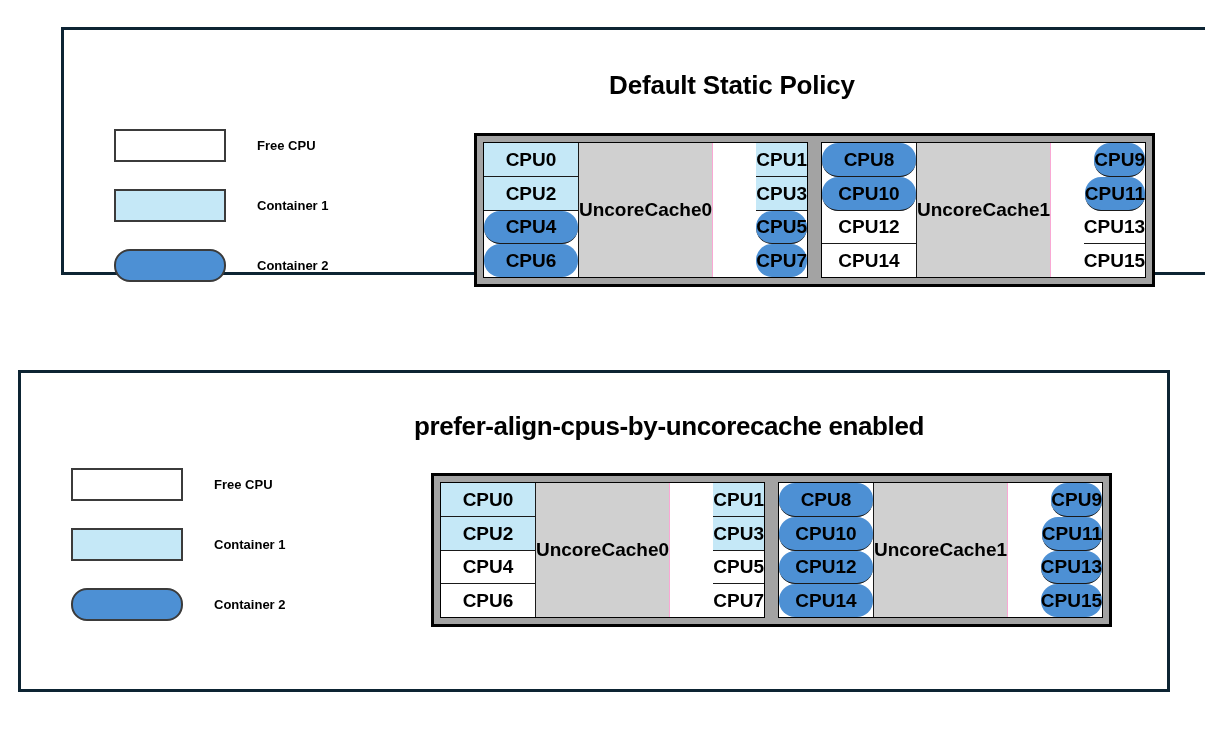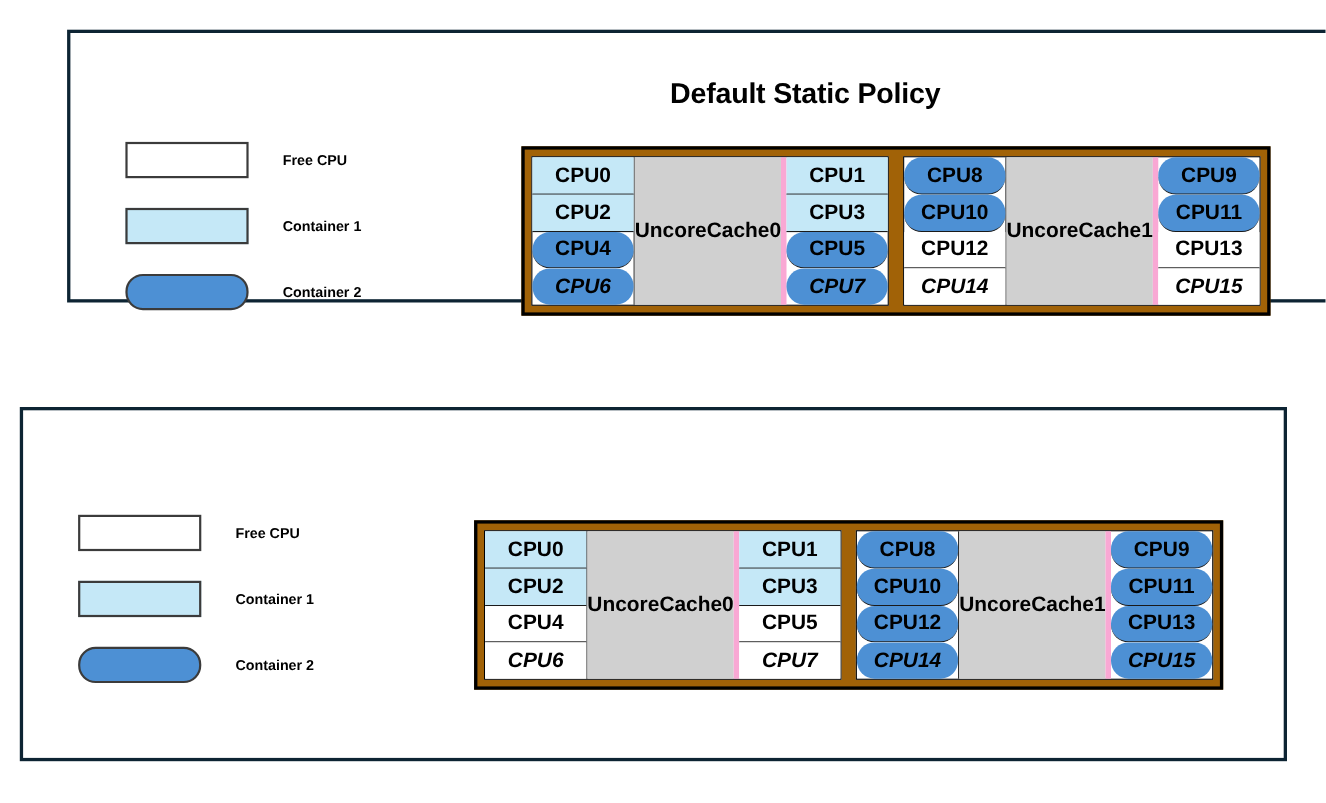--- a/index.html
+++ b/index.html
@@ -79,21 +79,21 @@
     font-size: 13px;
     font-weight: bold;
     color: #000000;
     white-space: nowrap;
   }
 
   
   .cpu-frame {
     position: absolute;
     border: 3px solid #000000;
-    background: #a16207;
+    background: #a3a3a3;
     box-sizing: border-box;
     padding: 6px;
     display: flex;
     gap: 13px;
   }
   #panel-top .cpu-frame    { left: 410px; top: 103px; width: 681px; height: 154px; }
   #panel-bottom .cpu-frame { left: 410px; top: 100px; width: 681px; height: 154px; }
 
   
   .uc-group {
@@ -114,24 +114,24 @@
     display: flex;
     align-items: center;
     justify-content: center;
     font-size: 19px;
     font-weight: bold;
     color: #000000;
     border-bottom: 1px solid #1a1a1a;
     box-sizing: border-box;
     line-height: 1;
   }
-  .cpu-cell:last-child { border-bottom: none; font-style: italic; }
+  .cpu-cell:last-child { border-bottom: none; }
 
   .cpu-col.left  { border-right: 1px solid #1a1a1a; }
-  .cpu-col.right { border-left: 5px solid #f9a8d4; }
+  .cpu-col.right { border-left: 1px solid #f9a8d4; align-items: flex-end; }
 
   .cache-col {
     flex: 0 0 92px;
     background: #d0d0d0;
     display: flex;
     align-items: center;
     justify-content: center;
     font-size: 19px;
     font-weight: bold;
     color: #000000;
@@ -206,20 +206,21 @@
         <div class="cpu-cell fill-free">CPU13</div>
         <div class="cpu-cell fill-free">CPU15</div>
       </div>
     </div>
 
   </div>
 </section>
 
 <section class="panel" id="panel-bottom">
 
+  <div class="panel-title">prefer-align-cpus-by-uncorecache enabled</div>
 
   <div class="legend">
     <div class="legend-row">
       <span class="legend-swatch fill-free"></span>
       <span class="legend-label">Free CPU</span>
     </div>
     <div class="legend-row">
       <span class="legend-swatch fill-c1"></span>
       <span class="legend-label">Container 1</span>
     </div>

